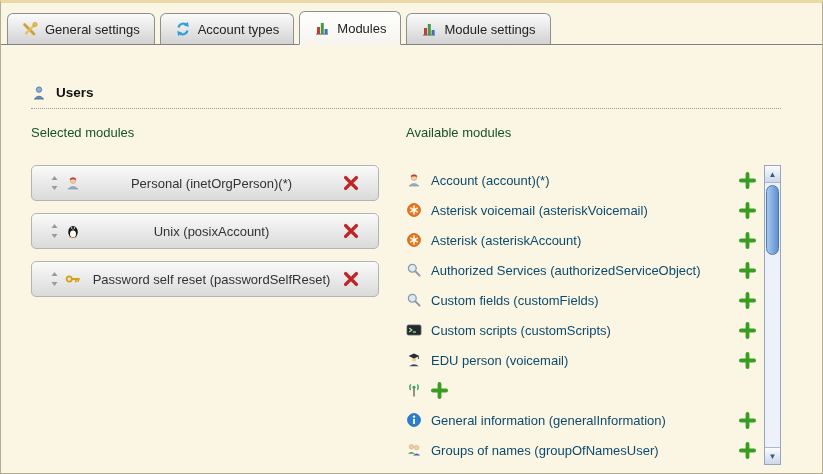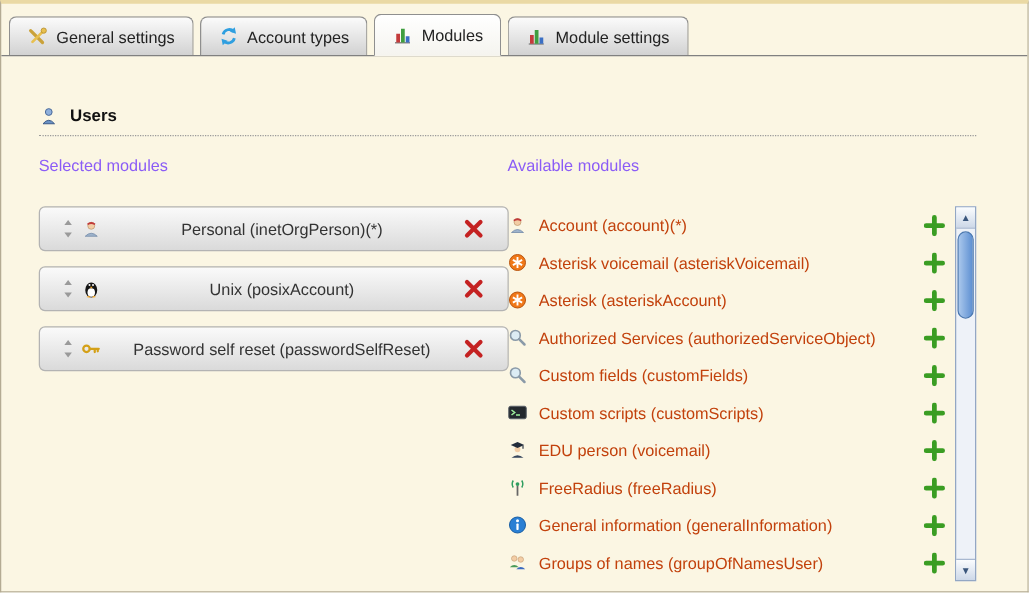--- a/index.html
+++ b/index.html
@@ -31,40 +31,40 @@
   .content{padding:0 41px 0 30px;}
   .section-header{
     margin-top:40px;display:flex;align-items:flex-start;gap:9px;
     padding-bottom:7px;border-bottom:1px dotted #9a9a9a;
   }
   .section-title{font-weight:bold;font-size:13.5px;color:#111;}
   .uicon{width:16px;height:16px;display:inline-block;}
   .cols{display:flex;margin-top:16px;}
   .col-left{width:375px;flex:0 0 auto;}
   .col-right{flex:1;min-width:0;}
-  .col-heading{font-size:13px;color:#8b5cf6;margin-bottom:25px;}
+  .col-heading{font-size:13px;color:#14532d;margin-bottom:25px;}
   
   .sel-row{
-    width:376px;height:36px;box-sizing:border-box;
+    width:348px;height:36px;box-sizing:border-box;
     display:flex;align-items:center;gap:6px;padding:0 18px;
     background:linear-gradient(#fafafa,#dadada);
     border:1px solid #b3b3b3;border-radius:5px;margin-bottom:12px;
     cursor:move;
   }
   .drag{width:9px;height:16px;flex:0 0 auto;display:inline-block;}
   .micon{width:16px;height:16px;flex:0 0 auto;display:inline-block;}
   .micon svg, .drag svg, .uicon svg{display:block;}
   .sel-label{flex:1;text-align:center;color:#333;overflow:hidden;white-space:nowrap;}
   .xbtn{width:18px;height:18px;flex:0 0 auto;cursor:pointer;display:inline-block;}
   .xbtn svg{display:block;}
   
   .avail-wrap{display:flex;align-items:stretch;}
   .avail-list{flex:1;min-width:0;}
   .avail-row{height:30px;display:flex;align-items:center;gap:9px;}
-  .avail-label{flex:1;color:#c2410c;overflow:hidden;white-space:nowrap;}
+  .avail-label{flex:1;color:#0c4a6e;overflow:hidden;white-space:nowrap;}
   .plusbtn{width:17px;height:17px;flex:0 0 auto;cursor:pointer;display:inline-block;margin-right:4px;}
   .plusbtn svg{display:block;}
   
   .scrollbar{
     width:17px;flex:0 0 auto;margin-left:4px;box-sizing:border-box;
     border:1px solid #93a7c4;background:#eef2f8;
     display:flex;flex-direction:column;
   }
   .sb-btn{
     height:16px;flex:0 0 auto;display:flex;align-items:center;justify-content:center;
@@ -342,21 +342,20 @@
 
             <div class="avail-row">
               <span class="micon">
                 <svg viewBox="0 0 16 16" width="16" height="16">
                   <path d="M8 6.5 V14.5" stroke="#666" stroke-width="1.4"></path>
                   <circle cx="8" cy="5.2" r="1.5" fill="#2f9e60"></circle>
                   <path d="M4.6 2.4 A5.4 5.4 0 0 0 4.6 8" stroke="#2f9e60" fill="none" stroke-width="1.2"></path>
                   <path d="M11.4 2.4 A5.4 5.4 0 0 1 11.4 8" stroke="#2f9e60" fill="none" stroke-width="1.2"></path>
                 </svg>
               </span>
-              <span class="avail-label">FreeRadius (freeRadius)</span>
               <span class="plusbtn">
                 <svg viewBox="0 0 16 16" width="17" height="17">
                     <path d="M8 1.8 V14.2 M1.8 8 H14.2" stroke="#3a9d23" stroke-width="3.6" stroke-linecap="round"></path>
                   </svg>
               </span>
             </div>
 
             <div class="avail-row">
               <span class="micon">
                 <svg viewBox="0 0 16 16" width="16" height="16">

